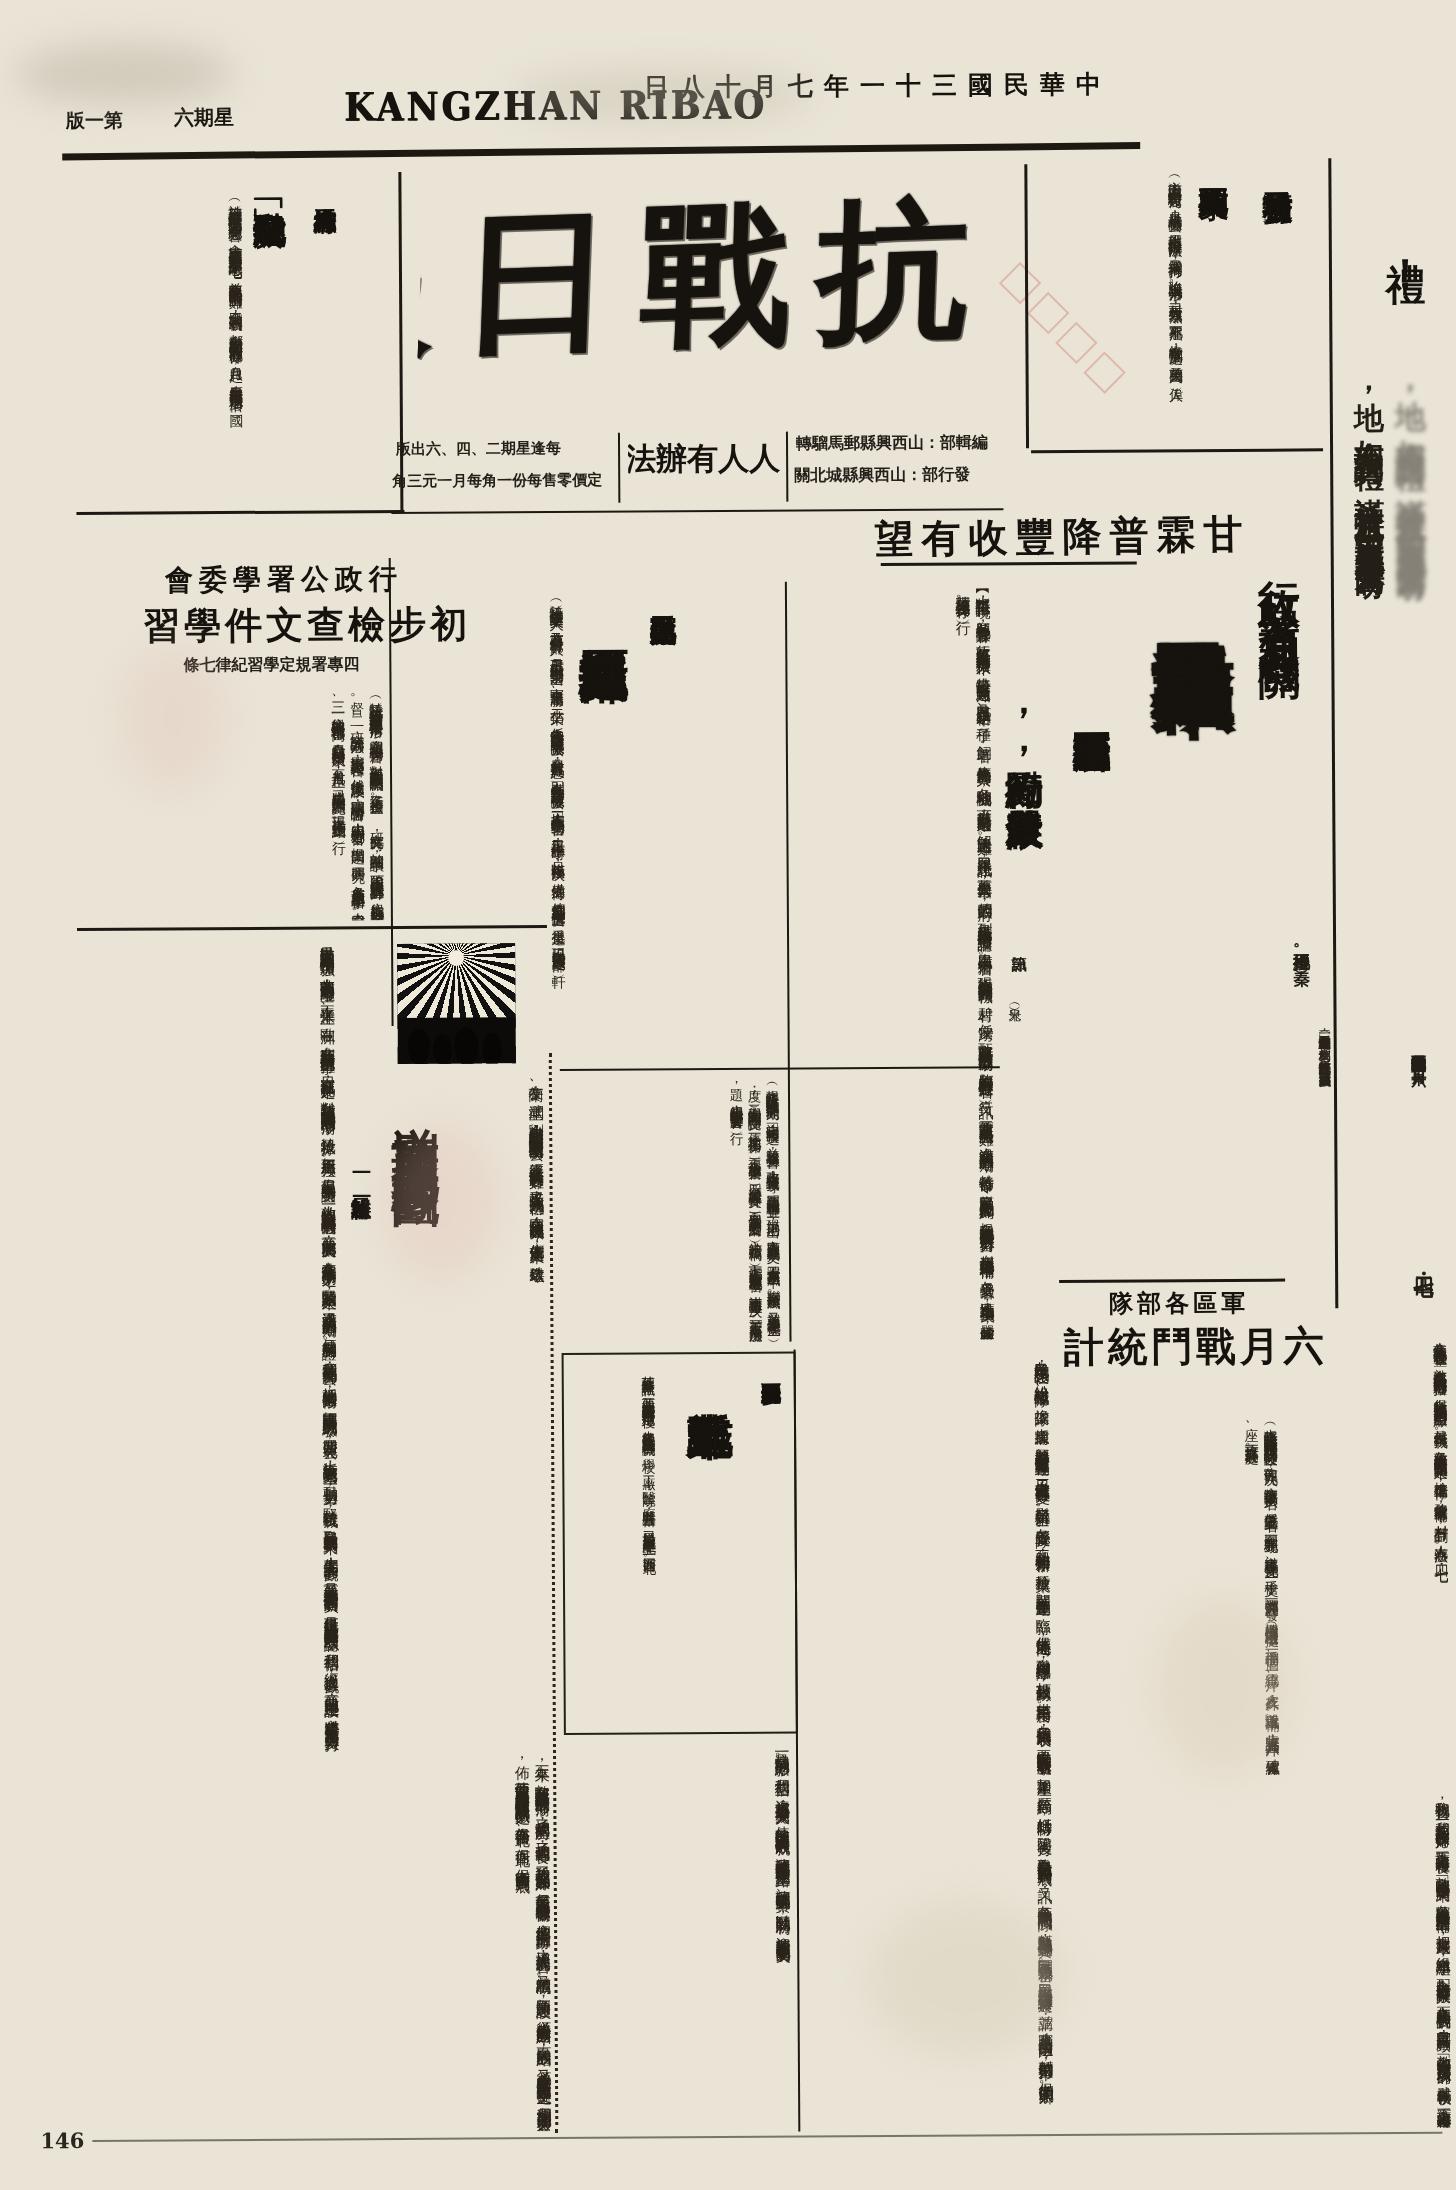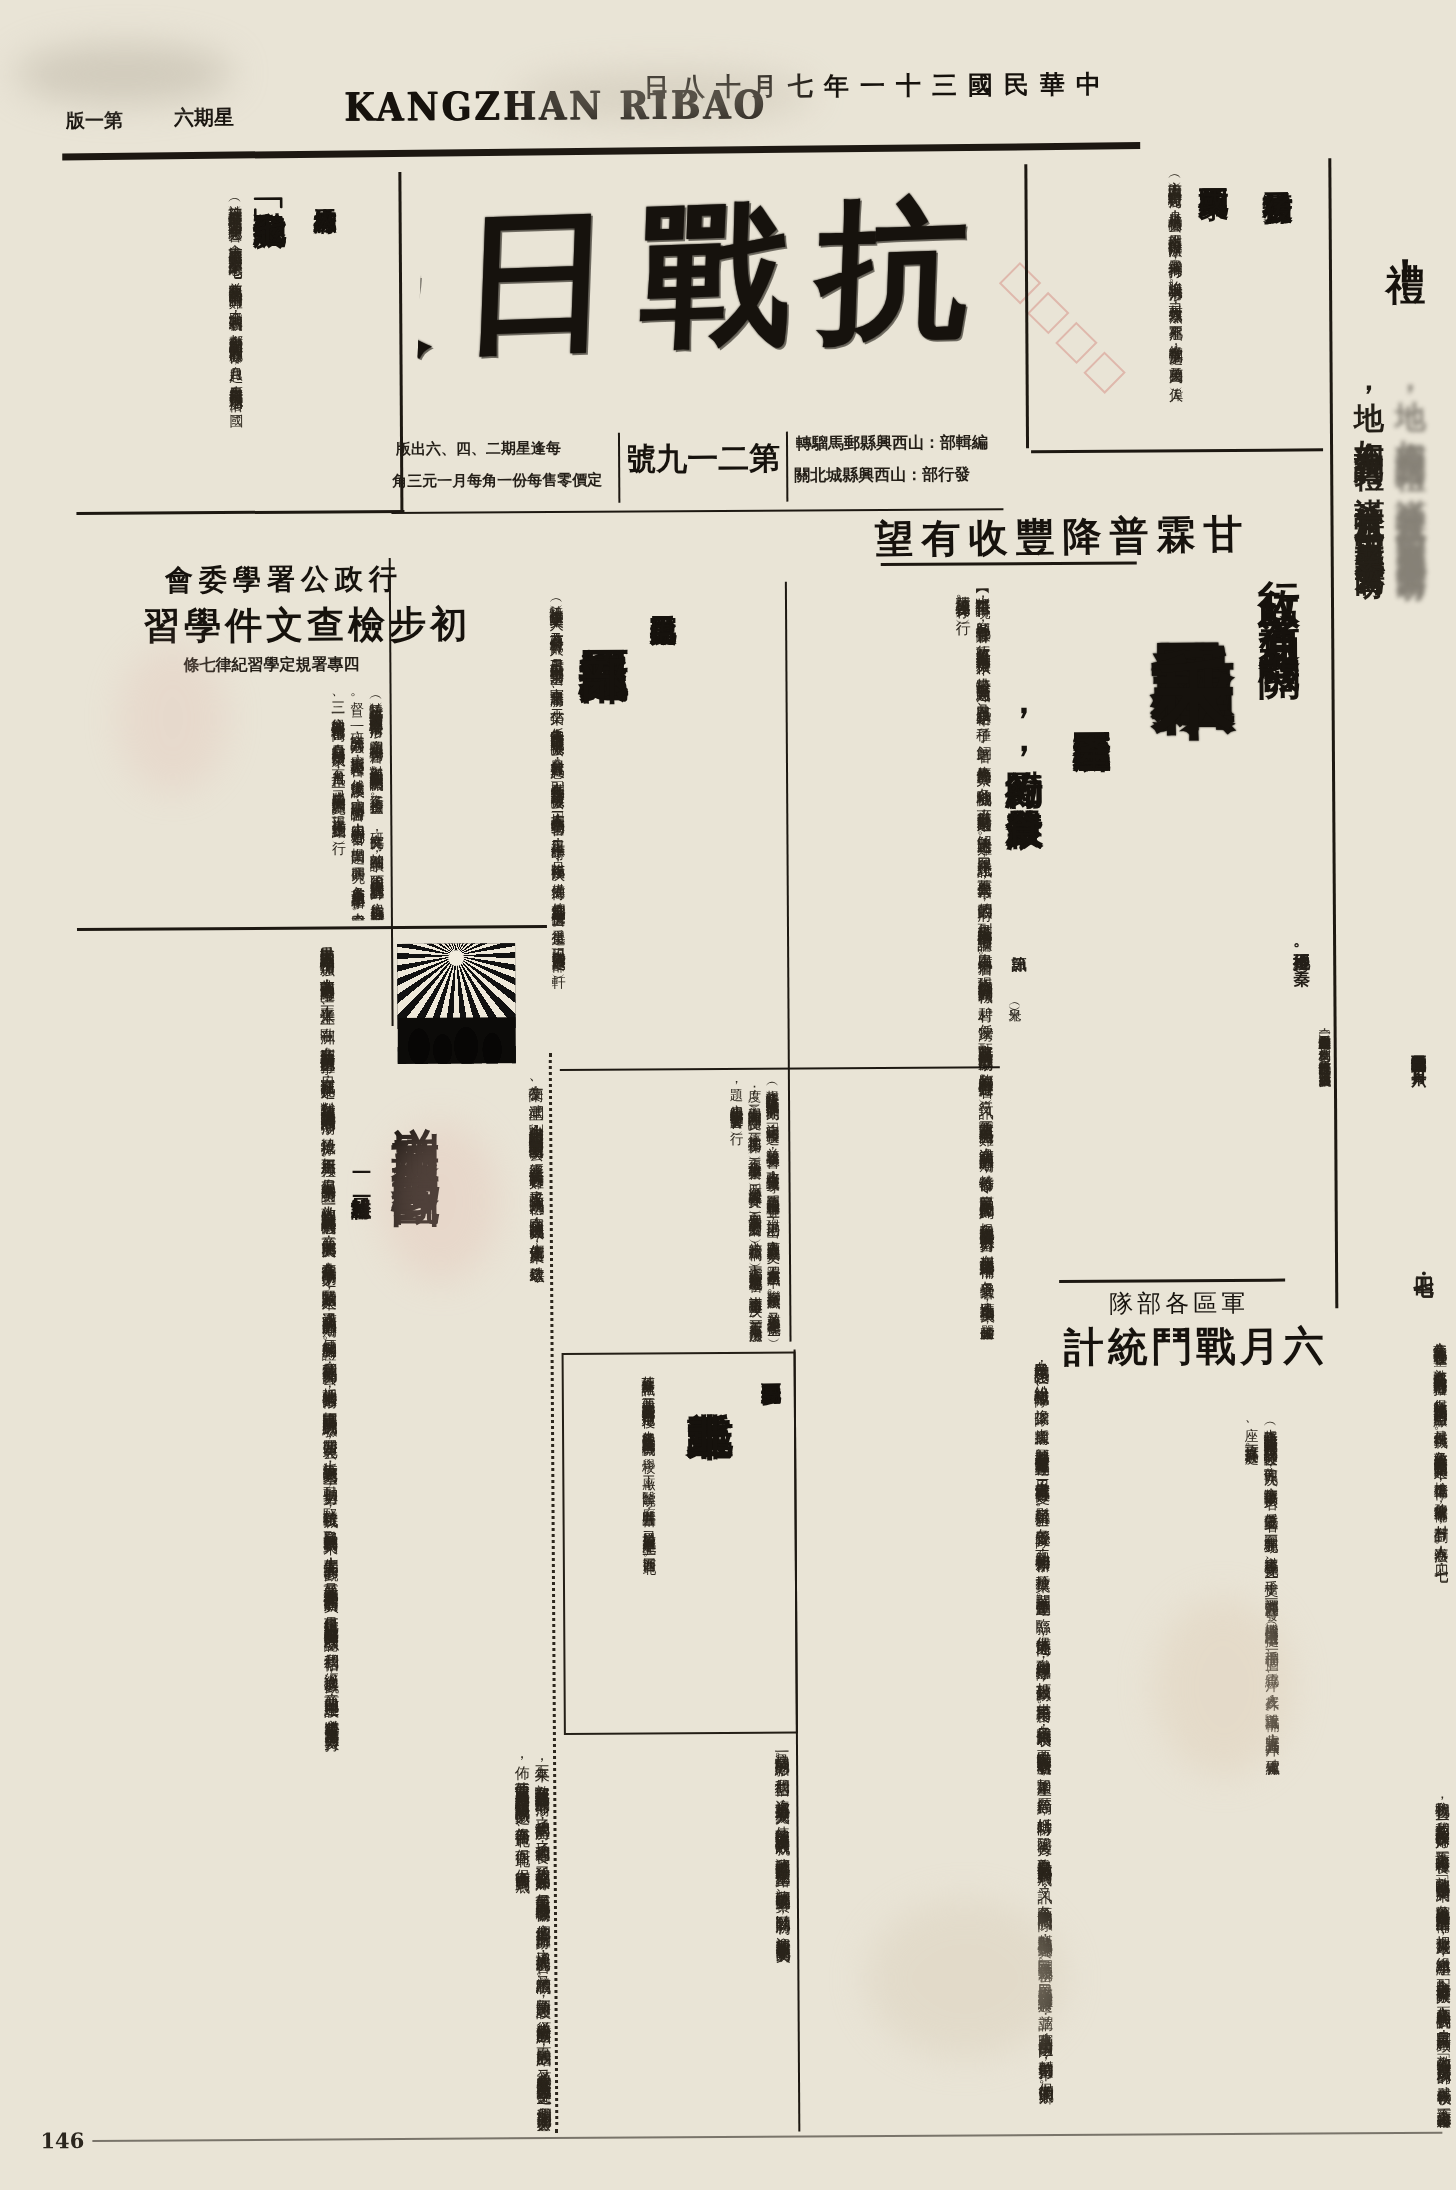--- a/index.html
+++ b/index.html
@@ -61,21 +61,21 @@
   <div class="abs rtl ink" style="left:425px;top:175px;width:575px;font-size:152px;font-weight:900;letter-spacing:26px;transform:rotate(-1.6deg) skewX(-4deg);text-shadow:0 0 2px #16120d,2px 2px 0 rgba(22,18,13,.55);">抗戰日報</div>
 
   <div class="diamond" style="left:1038px;top:300px;"></div>
   <div class="diamond" style="left:1066px;top:330px;"></div>
   <div class="diamond" style="left:1094px;top:360px;"></div>
   <div class="diamond" style="left:1010px;top:270px;"></div>
 
   <div class="abs rtl" style="left:400px;top:438px;font-size:15px;font-weight:700;">每逢星期二、四、六出版</div>
   <div class="abs rtl" style="left:396px;top:470px;font-size:15px;font-weight:700;">定價零售每份一角每月一元三角</div>
   <div class="abs rule" style="left:622px;top:432px;width:2px;height:70px;"></div>
-  <div class="abs rtl ink" style="left:632px;top:438px;width:152px;font-size:31px;font-weight:900;text-align:center;">第二一九號</div>
+  <div class="abs rtl ink" style="left:632px;top:438px;width:152px;font-size:31px;font-weight:900;text-align:center;">人人有辦法</div>
   <div class="abs rule" style="left:790px;top:432px;width:2px;height:70px;"></div>
   <div class="abs rtl" style="left:800px;top:434px;font-size:16px;font-weight:700;">編輯部：山西興縣郵馬騮轉</div>
   <div class="abs rtl" style="left:798px;top:466px;font-size:16px;font-weight:700;">發行部：山西興縣城北關</div>
   <div class="abs rule" style="left:395px;top:510px;width:612px;height:2px;"></div>
 
   <div class="abs rule" style="left:1030px;top:166px;width:3px;height:284px;"></div>
   <div class="abs v ink" style="left:1262px;top:172px;height:260px;font-size:30px;font-weight:900;">司村長被捕獲後</div>
   <div class="abs v ink" style="left:1198px;top:168px;height:280px;font-size:30px;font-weight:900;">寧死不屈英勇殉國</div>
   <div class="abs col" style="left:1040px;top:172px;width:150px;height:272px;font-size:14px;line-height:19px;letter-spacing:1px;">（方山訊）方山二區四皓村長司樹元，上月被馬坊敵捕去，敵用引誘自首投降辦法，繼又嚴刑拷打，強迫說出我方情形。司村長大義凜然，寧死不屈，終在敵寇毒刑之下，英勇殉國。（偉人）</div>
   <div class="abs rule" style="left:1035px;top:452px;width:292px;height:3px;"></div>
@@ -127,21 +127,21 @@
     <div class="abs v ink" style="right:8px;top:14px;height:330px;font-size:20px;font-weight:700;">晉西北士紳參觀團</div>
     <div class="abs v ink" style="right:52px;top:22px;height:330px;font-size:46px;font-weight:900;">離延乘車北上</div>
     <div class="abs col" style="left:8px;top:10px;width:86px;height:358px;font-size:13.5px;line-height:18px;letter-spacing:1px;">茲據延安新華社訊：晉西北士紳參觀團於五月二十四日抵延後，先後參觀了延安黨政軍民各機關、學校、工廠、醫院等，歷時共五十五日，已於日前晨乘汽車離延北上，返回晉西北。</div>
   </div>
   <div class="abs col" style="left:562px;top:1742px;width:226px;height:390px;font-size:15px;line-height:20px;letter-spacing:1px;">這是一個戰鬥的縮影。我們相信，這一切都必將更加發揚光大，使敵後的民主建設獲得更大的成就。讓我們以實際的行動歡送先生們上路；讓我們以豐收的果實、以戰鬥的勝利，迎接新的更艱苦也更光明的明天！</div>
 
   <div class="abs rule" style="left:792px;top:1350px;width:2px;height:782px;"></div>
   <div class="abs col" style="left:800px;top:1352px;width:250px;height:780px;font-size:15px;line-height:20px;letter-spacing:1px;">各地民眾聞訊之後，紛紛組織運輸隊、擔架隊，支援前線。興縣某村婦女會並發起做軍鞋運動，三日之內做成軍鞋二百餘雙，慰勞抗日將士。各縣變工隊、互助組亦均加緊耕作，搶種秋菜，開展秋季生產運動。臨縣、保德等地商民，自動組織運鹽隊，打破敵人封鎖，供給軍民食用。各抗日團體均表示，要以實際行動響應政府號召，加緊生產，厲行節約，鋤奸防特，鞏固後方，為爭取抗戰最後勝利而奮鬥到底。又訊：各分區部隊均利用戰鬥間隙，幫助駐地民眾鋤草送糞，軍民關係益見親密。民眾慰勞部隊之豬羊雞蛋絡繹於途，並謂：八路軍是咱們自己的隊伍，幫助咱們打日本，保衛咱們的家鄉。</div>
 
   <div class="abs rule" style="left:1058px;top:1282px;width:226px;height:3px;"></div>
-  <div class="abs rtl ink" style="left:1108px;top:1290px;font-size:24px;font-weight:400;letter-spacing:4px;">軍區各部隊</div>
+  <div class="abs rtl ink" style="left:1108px;top:1290px;font-size:24px;font-weight:700;letter-spacing:4px;">軍區各部隊</div>
   <div class="abs rtl ink" style="left:1062px;top:1322px;font-size:40px;font-weight:900;letter-spacing:4px;">六月戰鬥統計</div>
   <div class="abs col" style="left:1060px;top:1420px;width:218px;height:358px;font-size:14px;line-height:19px;letter-spacing:1px;">（本報特訊）茲將晉西北軍區六月份戰鬥統計摘錄於後：作戰一四九次，斃傷敵偽軍六〇一名，俘敵偽三〇五名；奪回牛騾九一頭；繳獲步馬槍三九支、手槍一支、擲彈筒彈一五〇〇發、機槍四挺（內重機槍三挺）、手榴彈一〇〇個、電線一〇〇斤、皮衣八件；毀壞汽車二輛；收電話線六五六五斤，破壞電線九八斤；攻克碉堡一座、攻克據點良莊一處。</div>
 
   <div class="abs col" style="left:1288px;top:1030px;width:46px;height:288px;font-size:12.5px;line-height:17px;">本年十月上旬（一）本會徵集之「晉綏畫展覽會」作品，為集稿便利，特訂定改於九月十日停止收稿。（二）「美術節」畫刊出版以來已二月。</div>
   <div class="abs v bold" style="left:1410px;top:1266px;height:130px;font-size:20px;">四二・七七</div>
   <div class="abs col" style="left:1292px;top:1335px;width:156px;height:448px;font-size:14px;line-height:19px;letter-spacing:1px;">今年華北各地普遍豐收在望，敵人必然要瘋狂的向我們進行搶糧。保衛秋收就是保衛我們自己的生命線，就是保衛抗戰。各級政府與群眾團體應立即動員起來，檢查準備工作，務使家家有準備，村村有計劃，人人有辦法。四二・七七</div>
   <div class="abs col" style="left:1065px;top:1794px;width:382px;height:338px;font-size:14.5px;line-height:19px;letter-spacing:1px;">和抗戰物資，我們一定要把今年的秋收保衛好，不讓敵人搶去一粒糧食。敵寇的秋季「掃蕩」即將到來，各地軍民應即做好堅壁清野的準備，把糧食藏起來，組織游擊小組，配合主力部隊處處打擊敵人。五年來的經驗告訴我們：只要軍民團結一致，敵人的任何「掃蕩」都是可以粉碎的。武裝保衛秋收！不讓敵人搶去一粒糧食！</div>
 
   <div class="abs rule" style="left:86px;top:2136px;width:1350px;height:2px;opacity:.55;"></div>
   <div class="abs" style="left:34px;top:2124px;font-size:21px;font-weight:700;color:#2b261e;">146</div>

